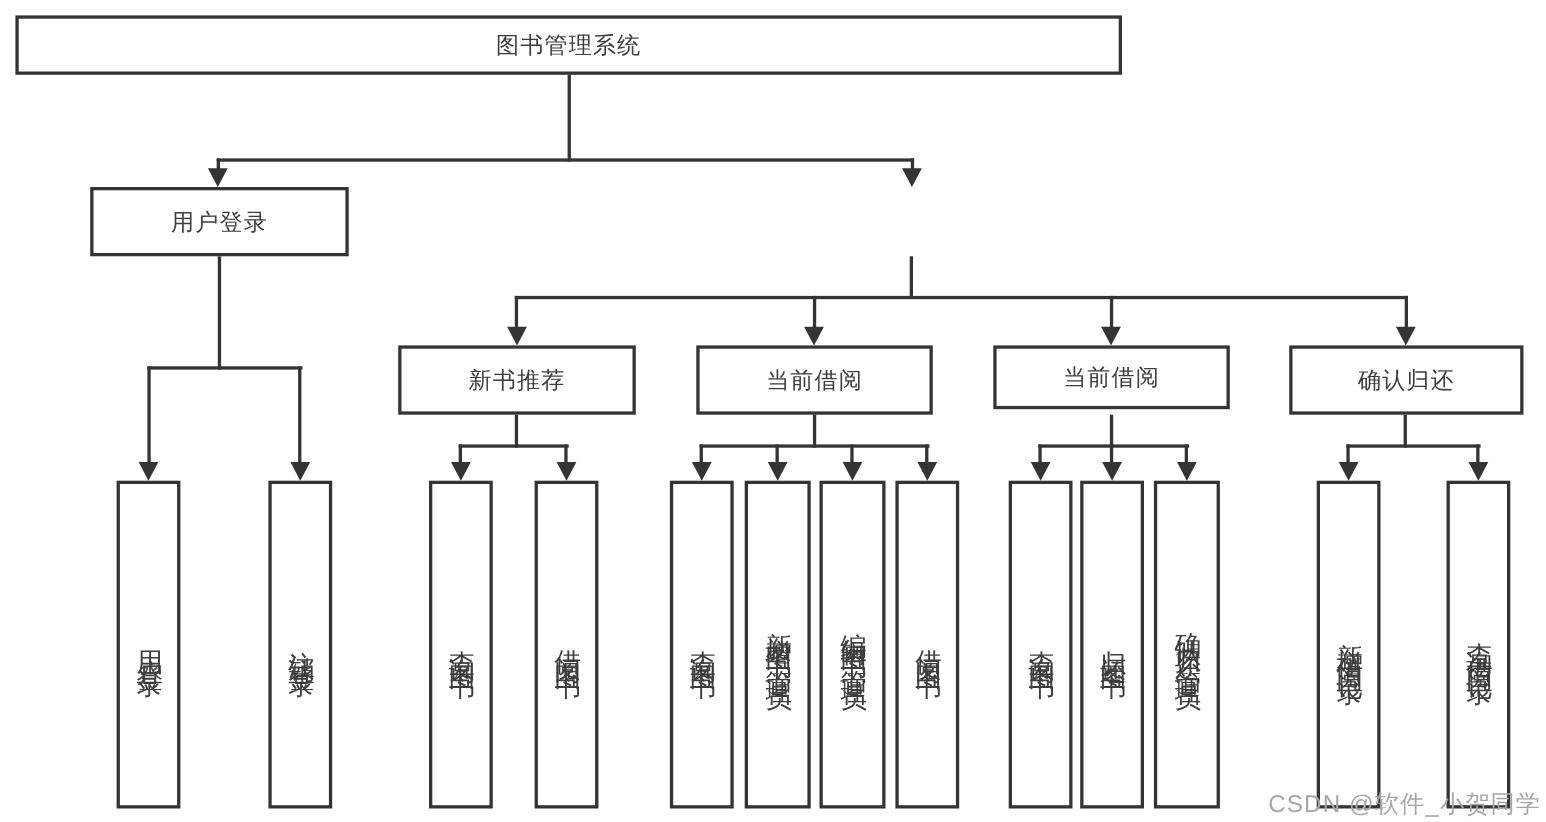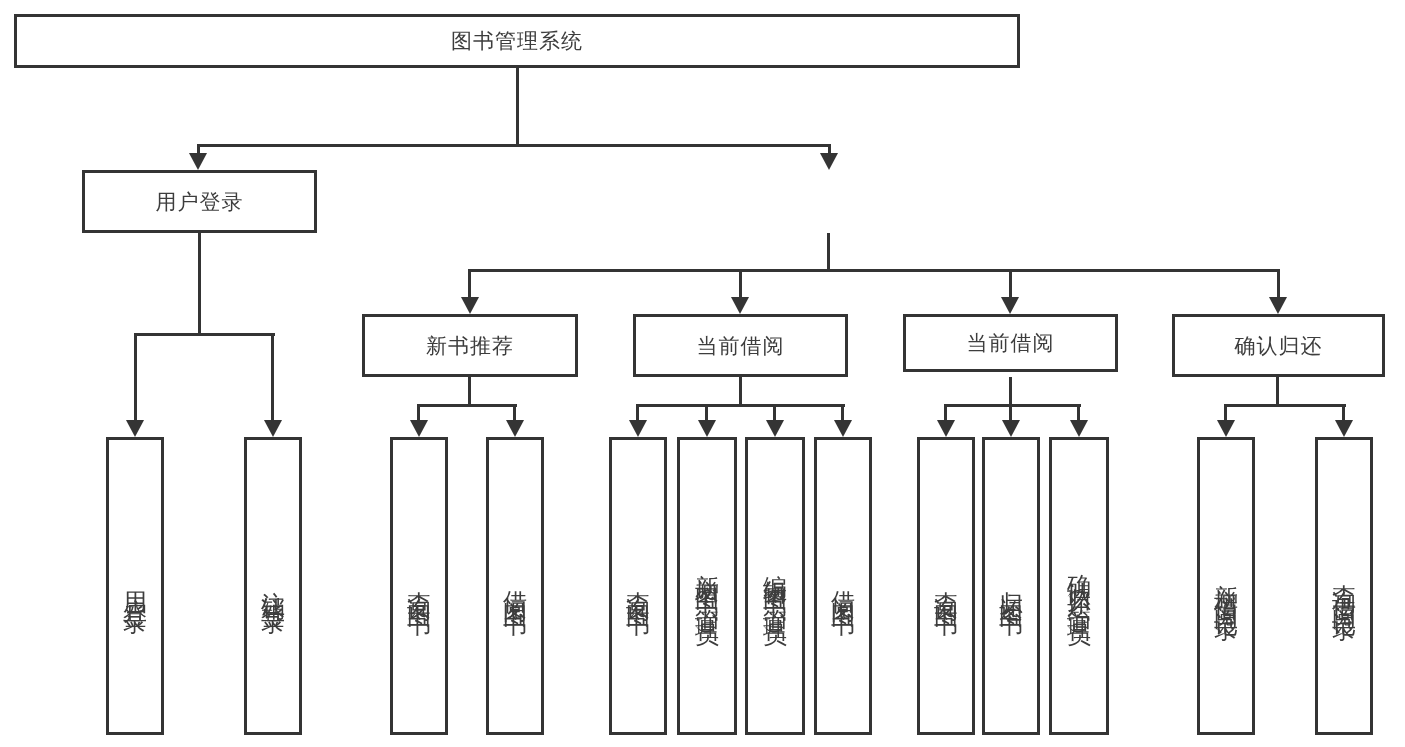--- a/index.html
+++ b/index.html
@@ -176,14 +176,15 @@
     <span>确认归还（管理员）</span>
   </div>
 
   <div class="vbox" style="left:1197px">
     <span>新增借阅记录</span>
   </div>
   <div class="vbox" style="left:1315px">
     <span>查询借阅记录</span>
   </div>
 
+  <div class="watermark">CSDN @软件_小贺同学</div>
 
 </div>
 
 </body></html>

